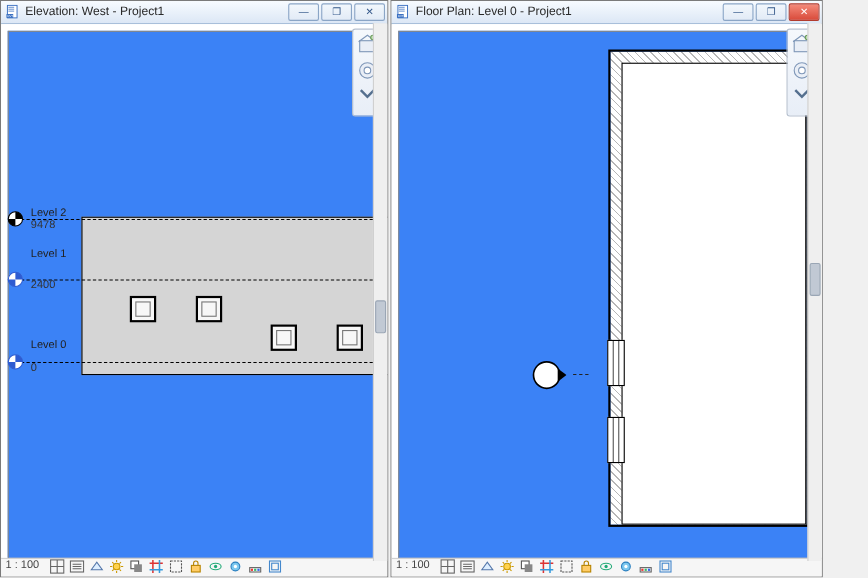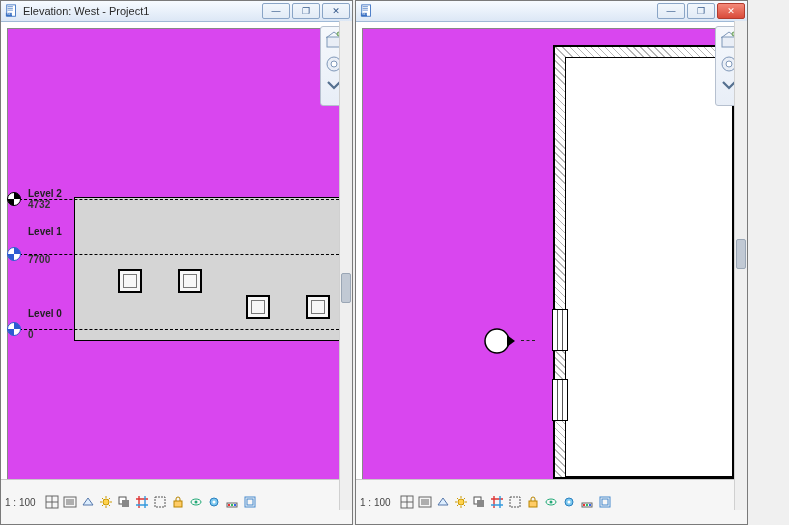--- a/index.html
+++ b/index.html
@@ -90,22 +90,21 @@
     background: #fff;
     overflow: hidden;
   }
   .canvas-inner {
     position: absolute;
     top: 6px;
     left: 6px;
     right: 6px;
     bottom: -1px;
     border: 1px solid #888;
-    background: #d946ef;
-    font-weight: bold;
+    background: #3b82f6;
   }
 
   
   .vscroll {
     position: absolute;
     right: 0px;
     top: 20px;
     bottom: 14px;
     width: 12px;
     background: #efefef;
@@ -118,22 +117,22 @@
     border:1px solid #9aa6b5;
     border-radius:2px;
   }
 
   
   .statusbar {
     height: 16px;
     background: #f6f6f6;
     border-top: 1px solid #c8c8c8;
     display: flex;
-    align-items: center;
-    padding: 14px 4px;
+    align-items: flex-start;
+    padding: 0 4px;
     gap: 4px;
     font-size: 10px;
     color:#444;
   }
   .statusbar .scale {
     min-width: 36px;
   }
   .status-icon {
     width: 14px;
     height: 14px;
@@ -295,32 +294,32 @@
 
         <div class="level-line" style="top:170px;"></div>
         <span class="level-head" style="top:170px;">
           <svg viewBox="0 0 16 16">
               <circle cx="8" cy="8" r="6.5" fill="#fff" stroke="#000" stroke-width="1"></circle>
               <path d="M8 1.5 A6.5 6.5 0 0 1 14.5 8 L8 8 Z" fill="#000"></path>
               <path d="M8 14.5 A6.5 6.5 0 0 1 1.5 8 L8 8 Z" fill="#000"></path>
             </svg>
         </span>
         <span class="level-label" style="top:170px;">Level 2</span>
-        <span class="level-value" style="top:170px;">4732</span>
+        <span class="level-value" style="top:170px;">9478</span>
 
         <div class="level-line" style="top:225px;"></div>
         <span class="level-head" style="top:225px;">
           <svg viewBox="0 0 16 16">
               <circle cx="8" cy="8" r="6.5" fill="#fff" stroke="#2d5bd1" stroke-width="1"></circle>
               <path d="M8 1.5 A6.5 6.5 0 0 1 14.5 8 L8 8 Z" fill="#2d5bd1"></path>
               <path d="M8 14.5 A6.5 6.5 0 0 1 1.5 8 L8 8 Z" fill="#2d5bd1"></path>
             </svg>
         </span>
         <span class="level-label" style="top:208px;">Level 1</span>
-        <span class="level-value" style="top:225px;">7700</span>
+        <span class="level-value" style="top:225px;">2400</span>
 
         <div class="level-line" style="top:300px;"></div>
         <span class="level-head" style="top:300px;">
           <svg viewBox="0 0 16 16">
               <circle cx="8" cy="8" r="6.5" fill="#fff" stroke="#2d5bd1" stroke-width="1"></circle>
               <path d="M8 1.5 A6.5 6.5 0 0 1 14.5 8 L8 8 Z" fill="#2d5bd1"></path>
               <path d="M8 14.5 A6.5 6.5 0 0 1 1.5 8 L8 8 Z" fill="#2d5bd1"></path>
             </svg>
         </span>
         <span class="level-label" style="top:290px;">Level 0</span>
@@ -441,20 +440,21 @@
   <div class="panel right">
     <div class="titlebar">
       <span class="doc-icon">
         <svg viewBox="0 0 16 16">
             <rect x="2" y="1" width="10" height="13" fill="#fff" stroke="#3a70c2"></rect>
             <path d="M3 3h6M3 5h6M3 7h6" stroke="#3a70c2" stroke-width="0.8"></path>
             <rect x="1" y="10" width="7" height="4" fill="#3a70c2"></rect>
             <text x="2" y="13" font-size="3" fill="#fff">RVT</text>
           </svg>
       </span>
+      <span class="title-text">Floor Plan: Level 0 - Project1</span>
       <div class="winbtns">
         <div class="winbtn">—</div>
         <div class="winbtn">❐</div>
         <div class="winbtn close">✕</div>
       </div>
     </div>
 
     <div class="canvas-area">
       <div class="canvas-inner">
 

